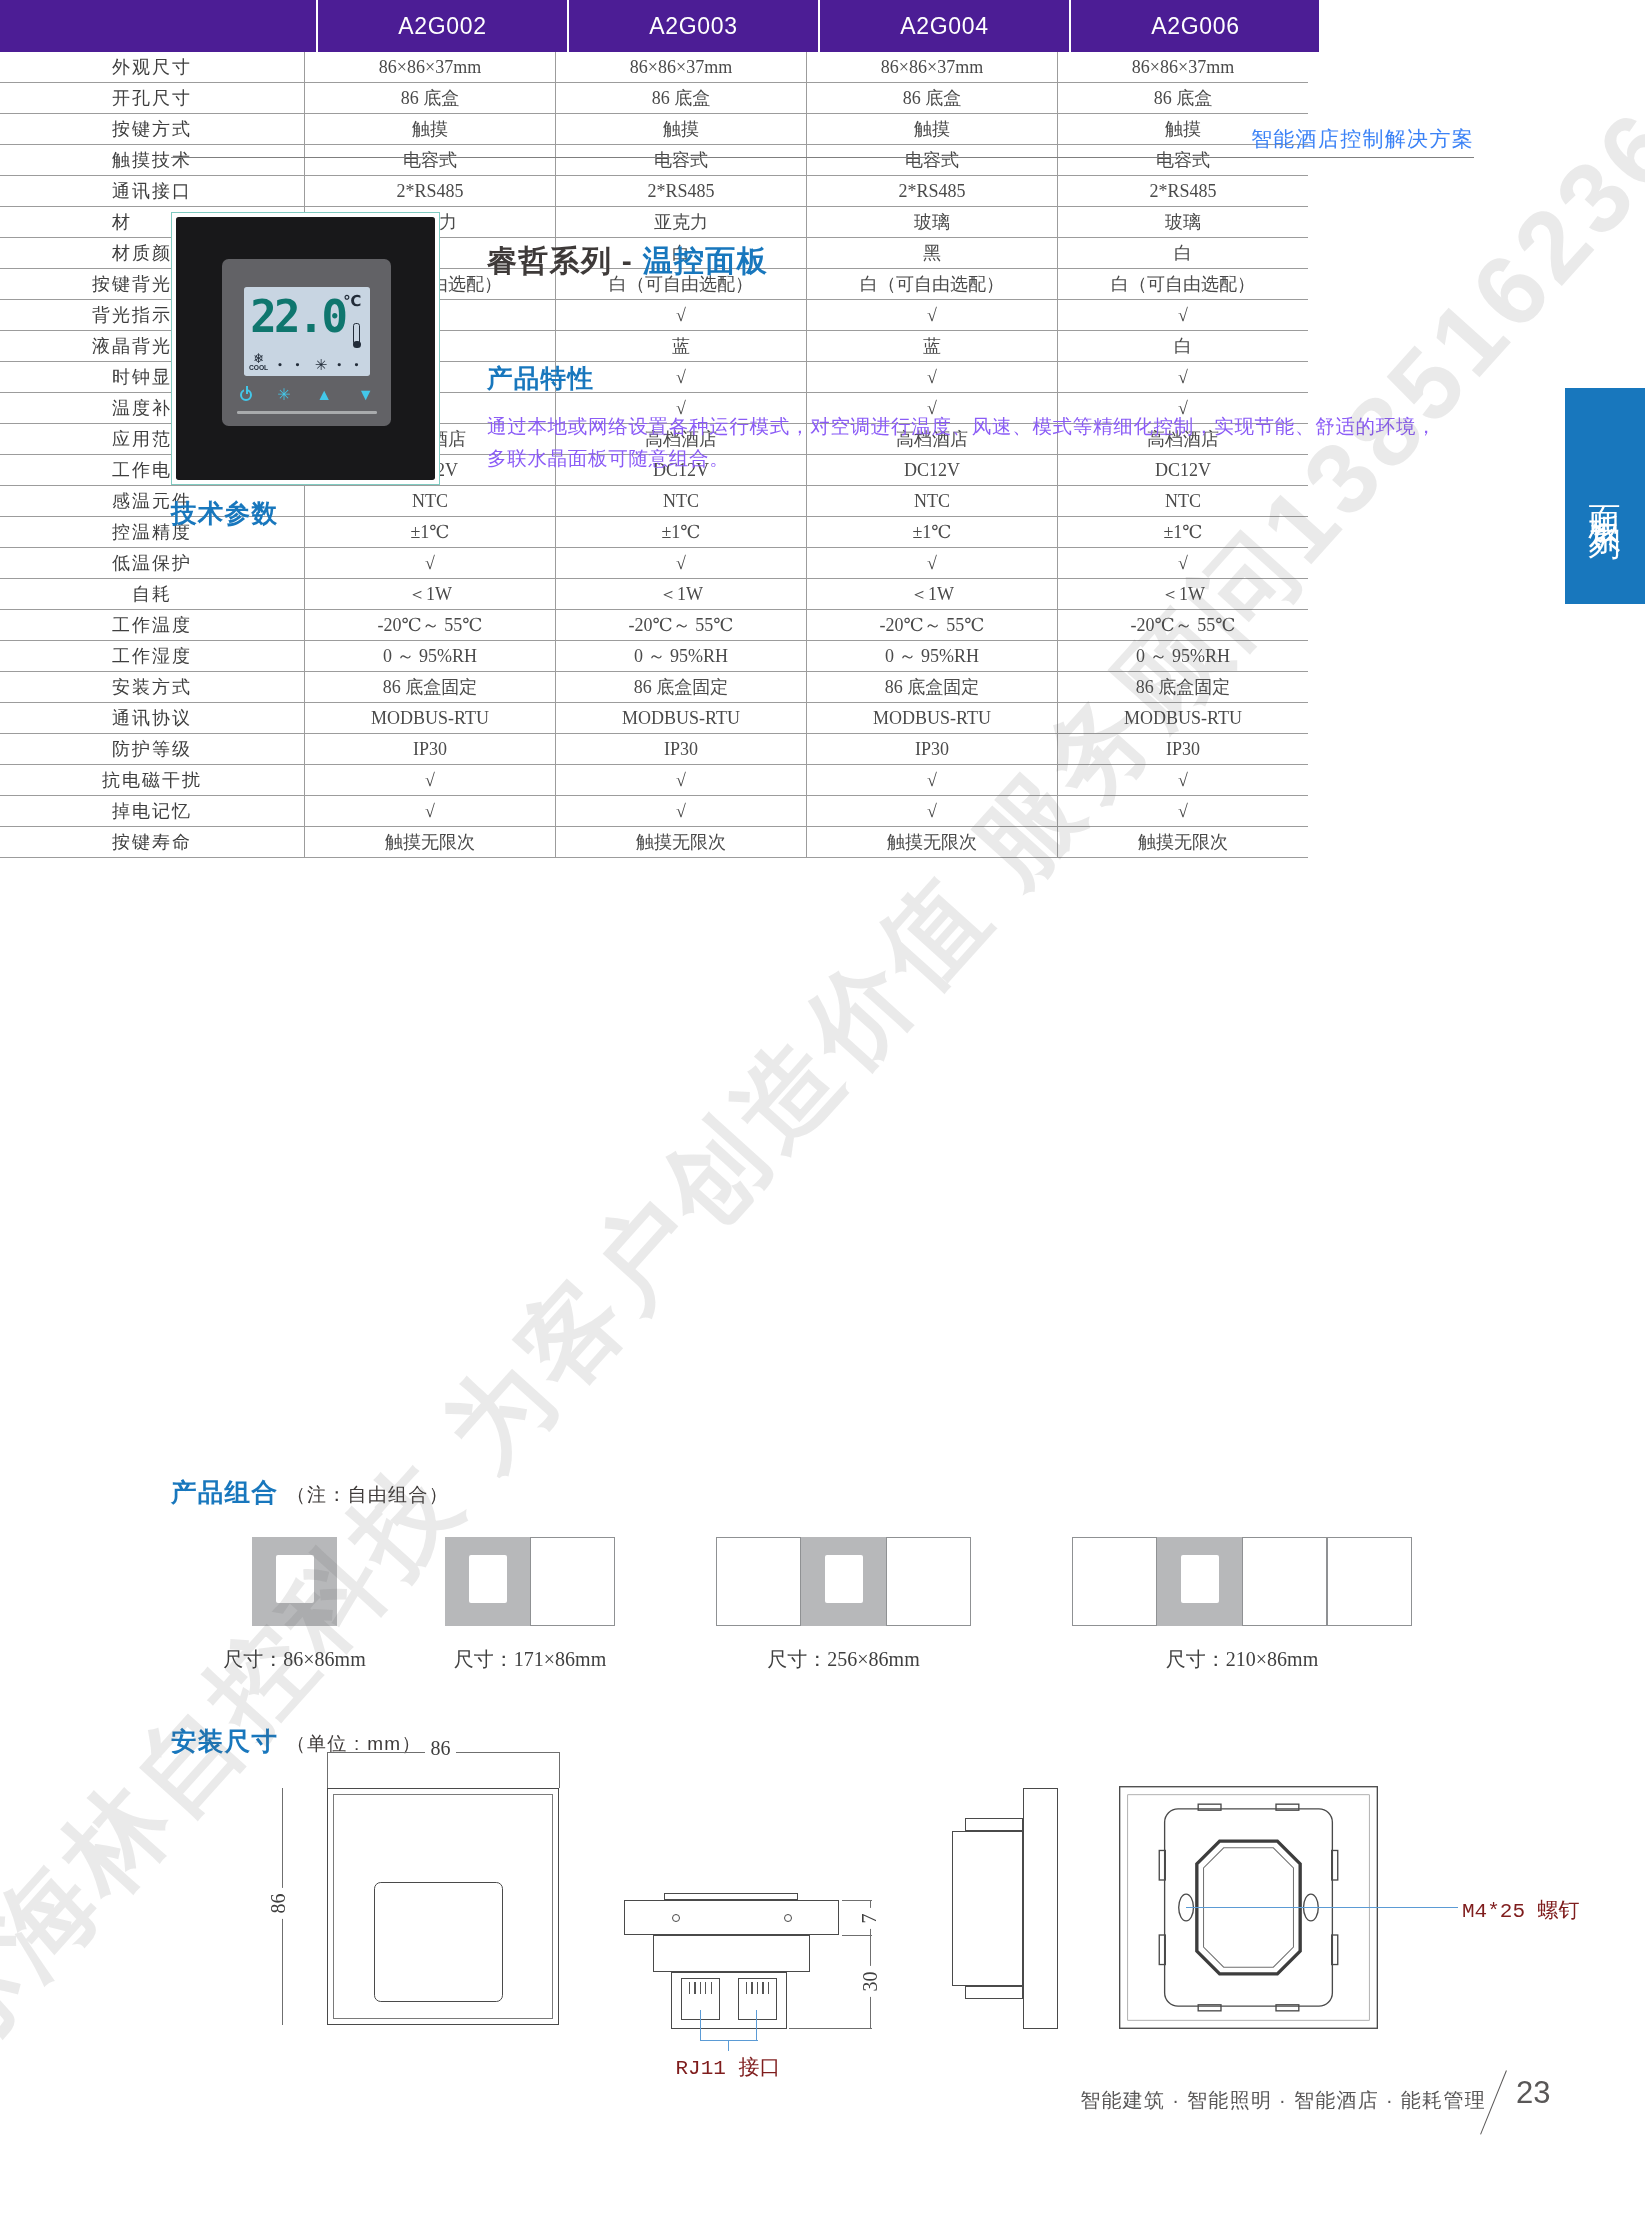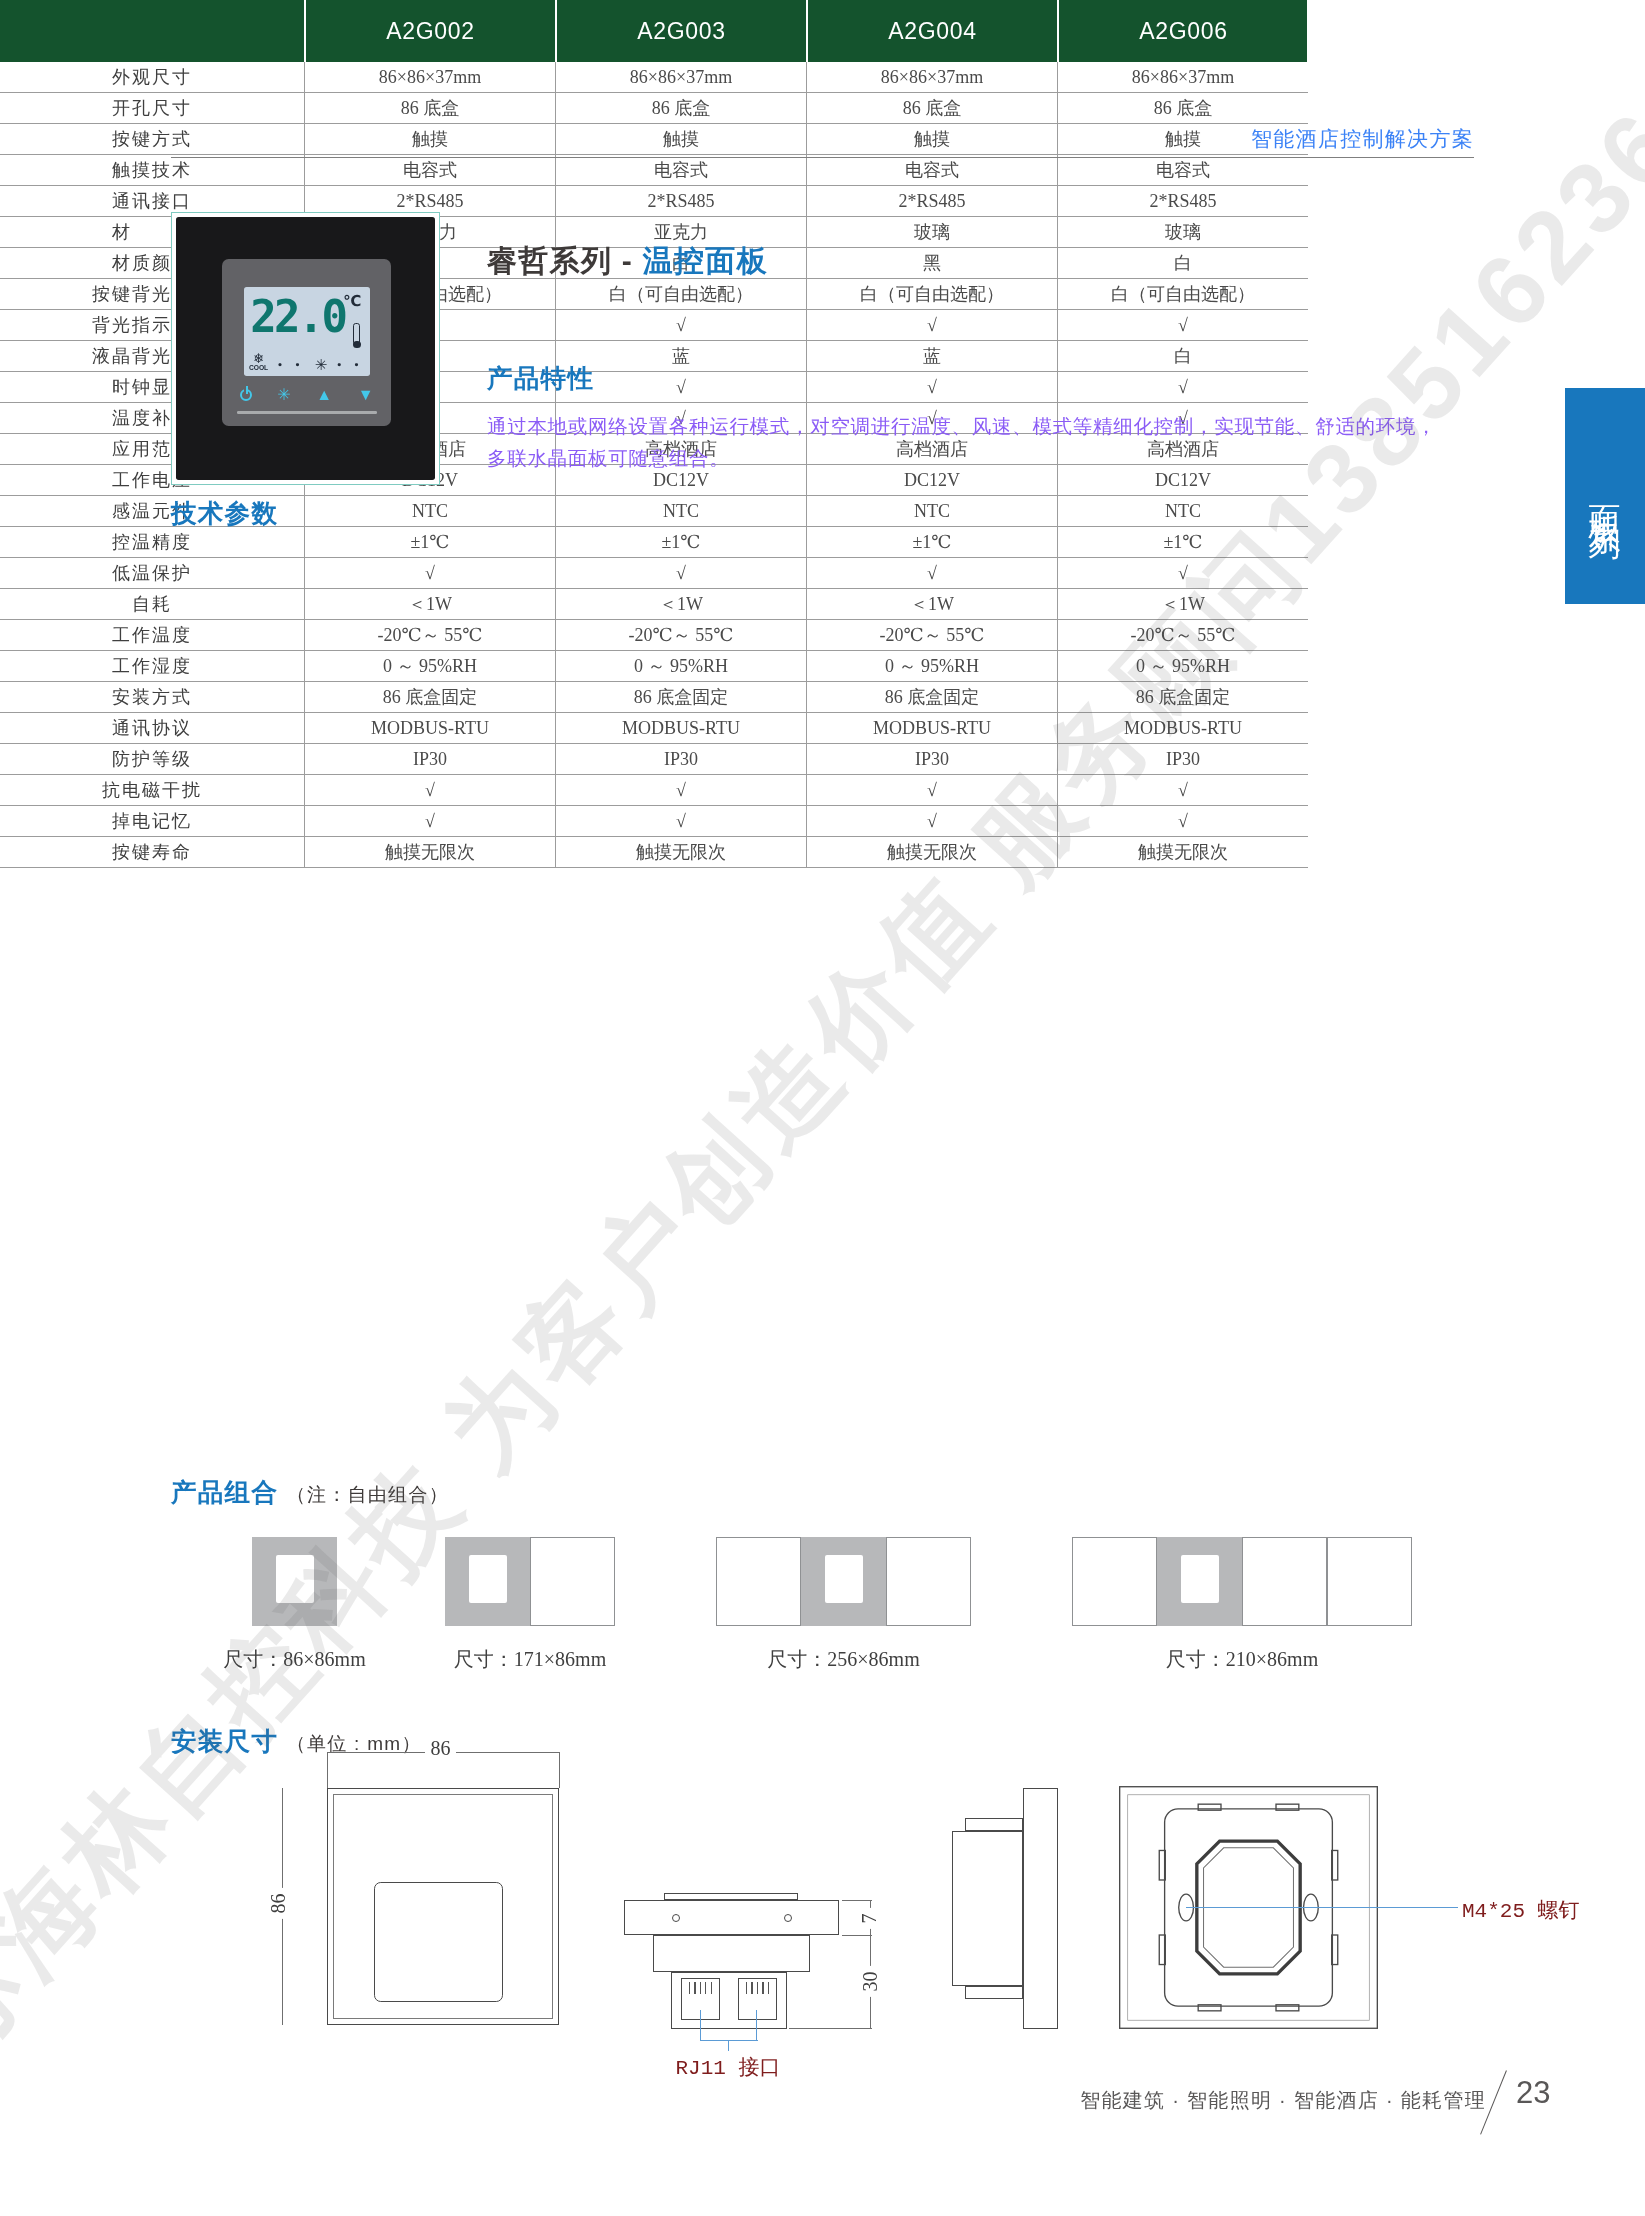--- a/index.html
+++ b/index.html
@@ -45,21 +45,21 @@
 
   
   .series-title{left:487px;top:241px;font-size:30px;font-weight:bold;letter-spacing:1.3px;}
   .series-title .hl{color:#1877bd;}
   .h-blue{color:#1877bd;font-weight:600;font-size:25.5px;letter-spacing:1.3px;}
   .features-heading{left:487px;top:361px;}
   .para{left:487px;top:411px;width:998px;font-size:19.5px;line-height:1.62;color:#8b5cf6;letter-spacing:0.7px;}
   .spec-heading{left:171px;top:496px;}
 
   
-  .spec-header{left:168px;top:543px;width:1307px;display:grid;grid-template-columns:304px repeat(4,251px);height:62px;background:#14532d;}
+  .spec-header{left:168px;top:543px;width:1307px;display:grid;grid-template-columns:304px repeat(4,251px);height:52px;background:#4c1d95;padding-left:12px;}
   .spec-h{display:flex;align-items:center;justify-content:center;color:#fff;font-size:23px;font-weight:500;letter-spacing:0.7px;}
   .spec-h.model{border-left:2px solid #ffffff;}
   .spec-body{left:168px;top:589px;width:1307px;display:grid;grid-template-columns:304px repeat(4,251px);grid-auto-rows:31px;}
   .spec-label{display:flex;align-items:center;justify-content:center;font-size:18px;color:#3f3f3f;
     border-bottom:0.7px solid #9c9c9c;letter-spacing:2px;}
   .spec-cell{display:flex;align-items:center;justify-content:center;font-size:18px;color:#4a4a4a;
     border-bottom:0.7px solid #9c9c9c;border-left:0.7px solid #9c9c9c;
     font-family:"Liberation Serif","DejaVu Serif",serif;}
 
   

